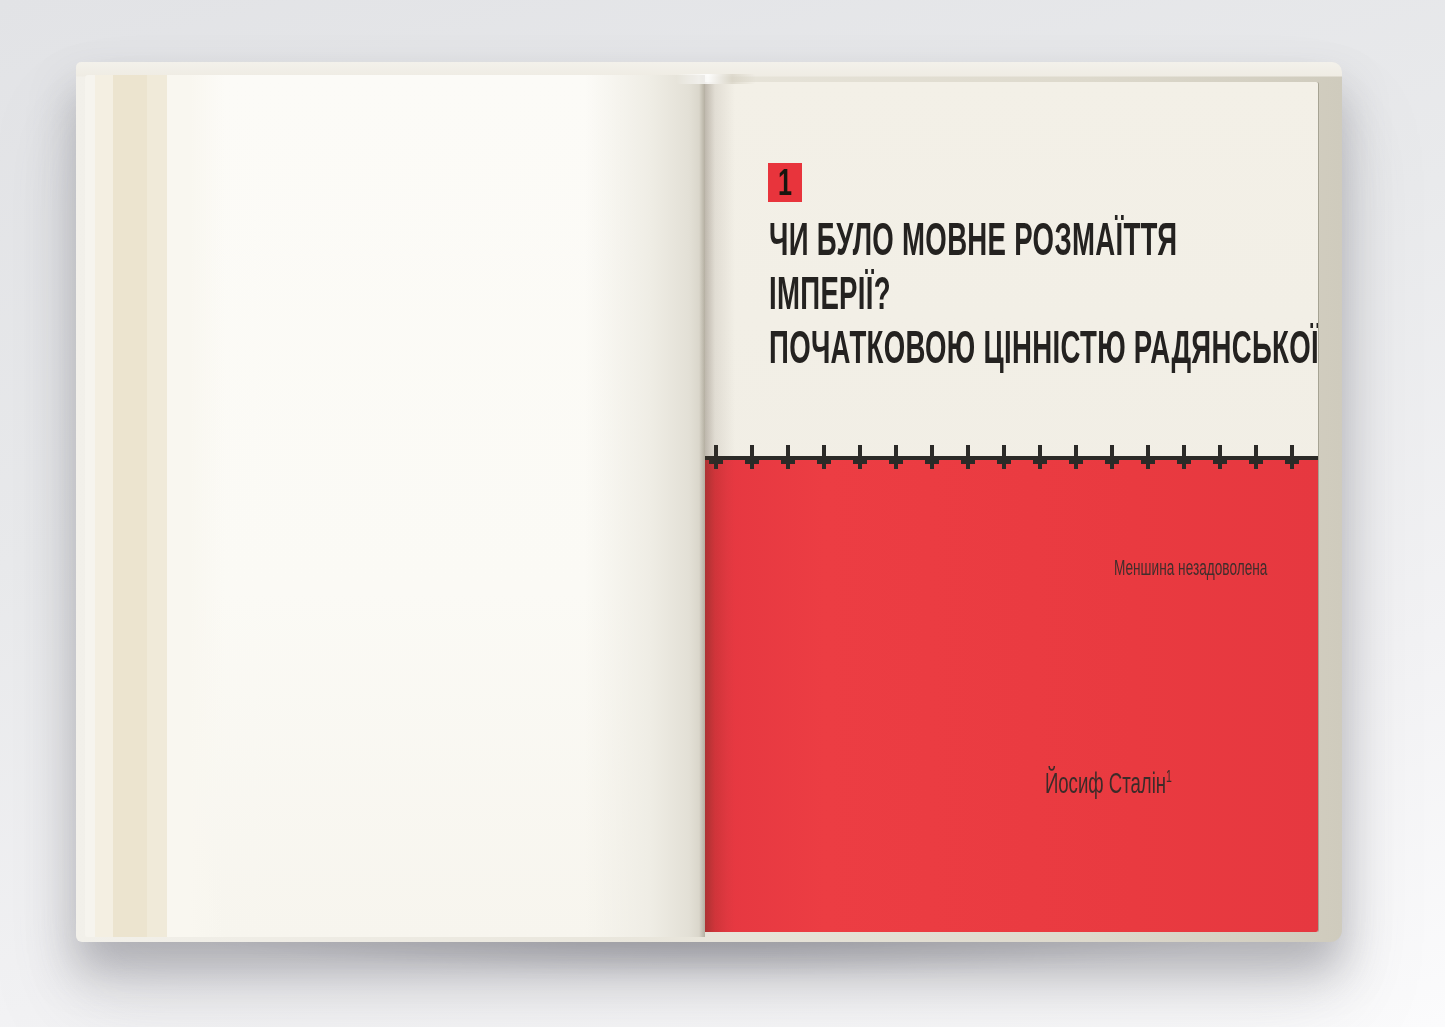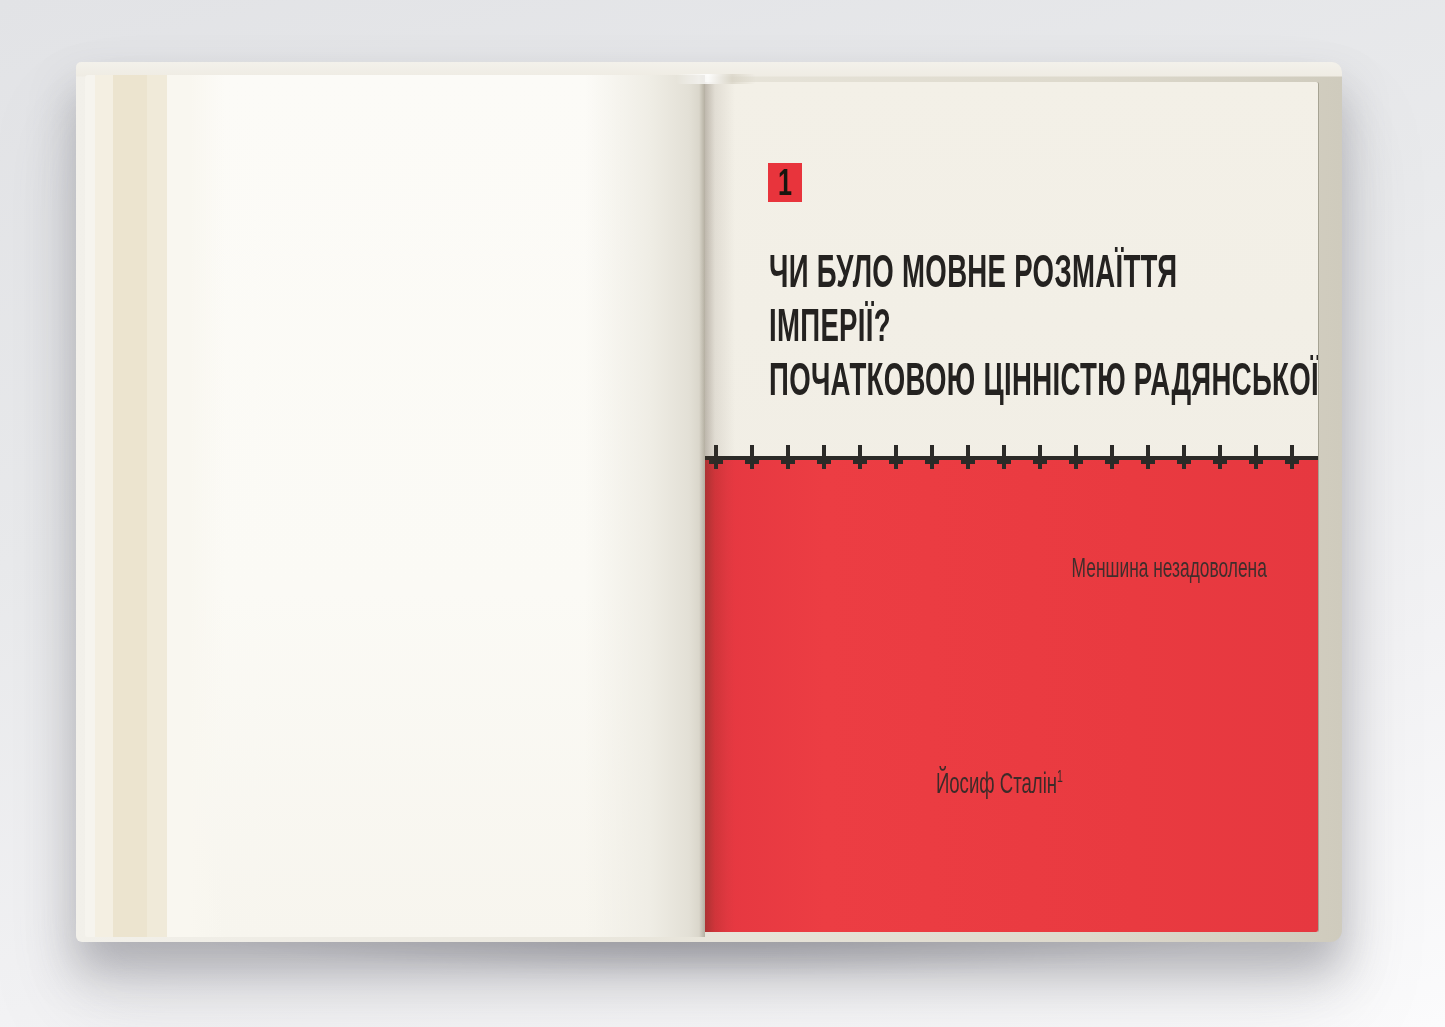--- a/index.html
+++ b/index.html
@@ -59,21 +59,21 @@
     position:absolute; left:63px; top:81px; width:34px; height:39px; z-index:4;
     background:#e8343c;
     color:#17150f;
     display:flex; align-items:center; justify-content:center;
     font-size:36px; font-weight:700;
   }
   .chapter-badge .digit { display:inline-block; transform:scaleX(0.7); }
   
   .chapter-title {
     position:absolute; left:64px; top:130px; width:540px; z-index:4;
-    color:#242220; font-weight:700; font-size:46px; letter-spacing:0.5px;margin-top:32px;
+    color:#242220; font-weight:700; font-size:46px; letter-spacing:0.5px;
   }
   .chapter-title .line { display:block; height:54px; line-height:54px; white-space:nowrap; }
   .chapter-title .line > span { display:inline-block; transform:scaleX(0.60); transform-origin:left center; }
   
   .red-block {
     position:absolute; left:0; right:0; top:374px; bottom:0; z-index:1;
     background:linear-gradient(to right,#d93138 0px,#e63841 22px,#ec3d43 120px,#e93a40 70%,#e63840 100%);
     border-top:4px solid #2b2a27;
   }
   
@@ -82,27 +82,27 @@
     background-image:
       linear-gradient(to right,transparent 0,transparent 15px,#2b2a27 15px,#2b2a27 19px,transparent 19px,transparent 36px),
       linear-gradient(to right,transparent 0,transparent 10px,#2b2a27 10px,#2b2a27 24px,transparent 24px,transparent 36px);
     background-size:36px 24px,36px 4px;
     background-position:-6px 0,-6px 15px;
     background-repeat:repeat-x,repeat-x;
   }
   
   .epigraph {
     position:absolute; right:51px; top:468px; width:560px; z-index:4;
-    color:#402e2c; font-size:28px; font-weight:400; text-align:right;
+    color:#402e2c; font-size:22px; font-weight:400; text-align:right;
   }
   .epigraph .eline { display:block; height:36px; line-height:36px; white-space:nowrap; }
   .epigraph .eline > span { display:inline-block; transform:scaleX(0.62); transform-origin:right center; }
   .attribution {
-    position:absolute; right:60px; top:684px; width:400px; z-index:4;
-    color:#3c2b29; font-size:30px; font-weight:400; text-align:left; white-space:nowrap;
+    position:absolute; right:49px; top:684px; width:400px; z-index:4;
+    color:#3c2b29; font-size:30px; font-weight:400; text-align:center; white-space:nowrap;
   }
   .attribution > span { display:inline-block; transform:scaleX(0.62); transform-origin:right center; }
   .attribution sup { font-size:17px; vertical-align:super; line-height:0; }
   
   .gutter-top {
     position:absolute; left:600px; top:12px; width:80px; height:10px;
     background:linear-gradient(to right,rgba(255,255,255,0.0),rgba(255,255,255,0.85) 40%,rgba(210,205,190,0.6) 70%,rgba(255,255,255,0));
     border-radius:4px; z-index:6;
   }
   

